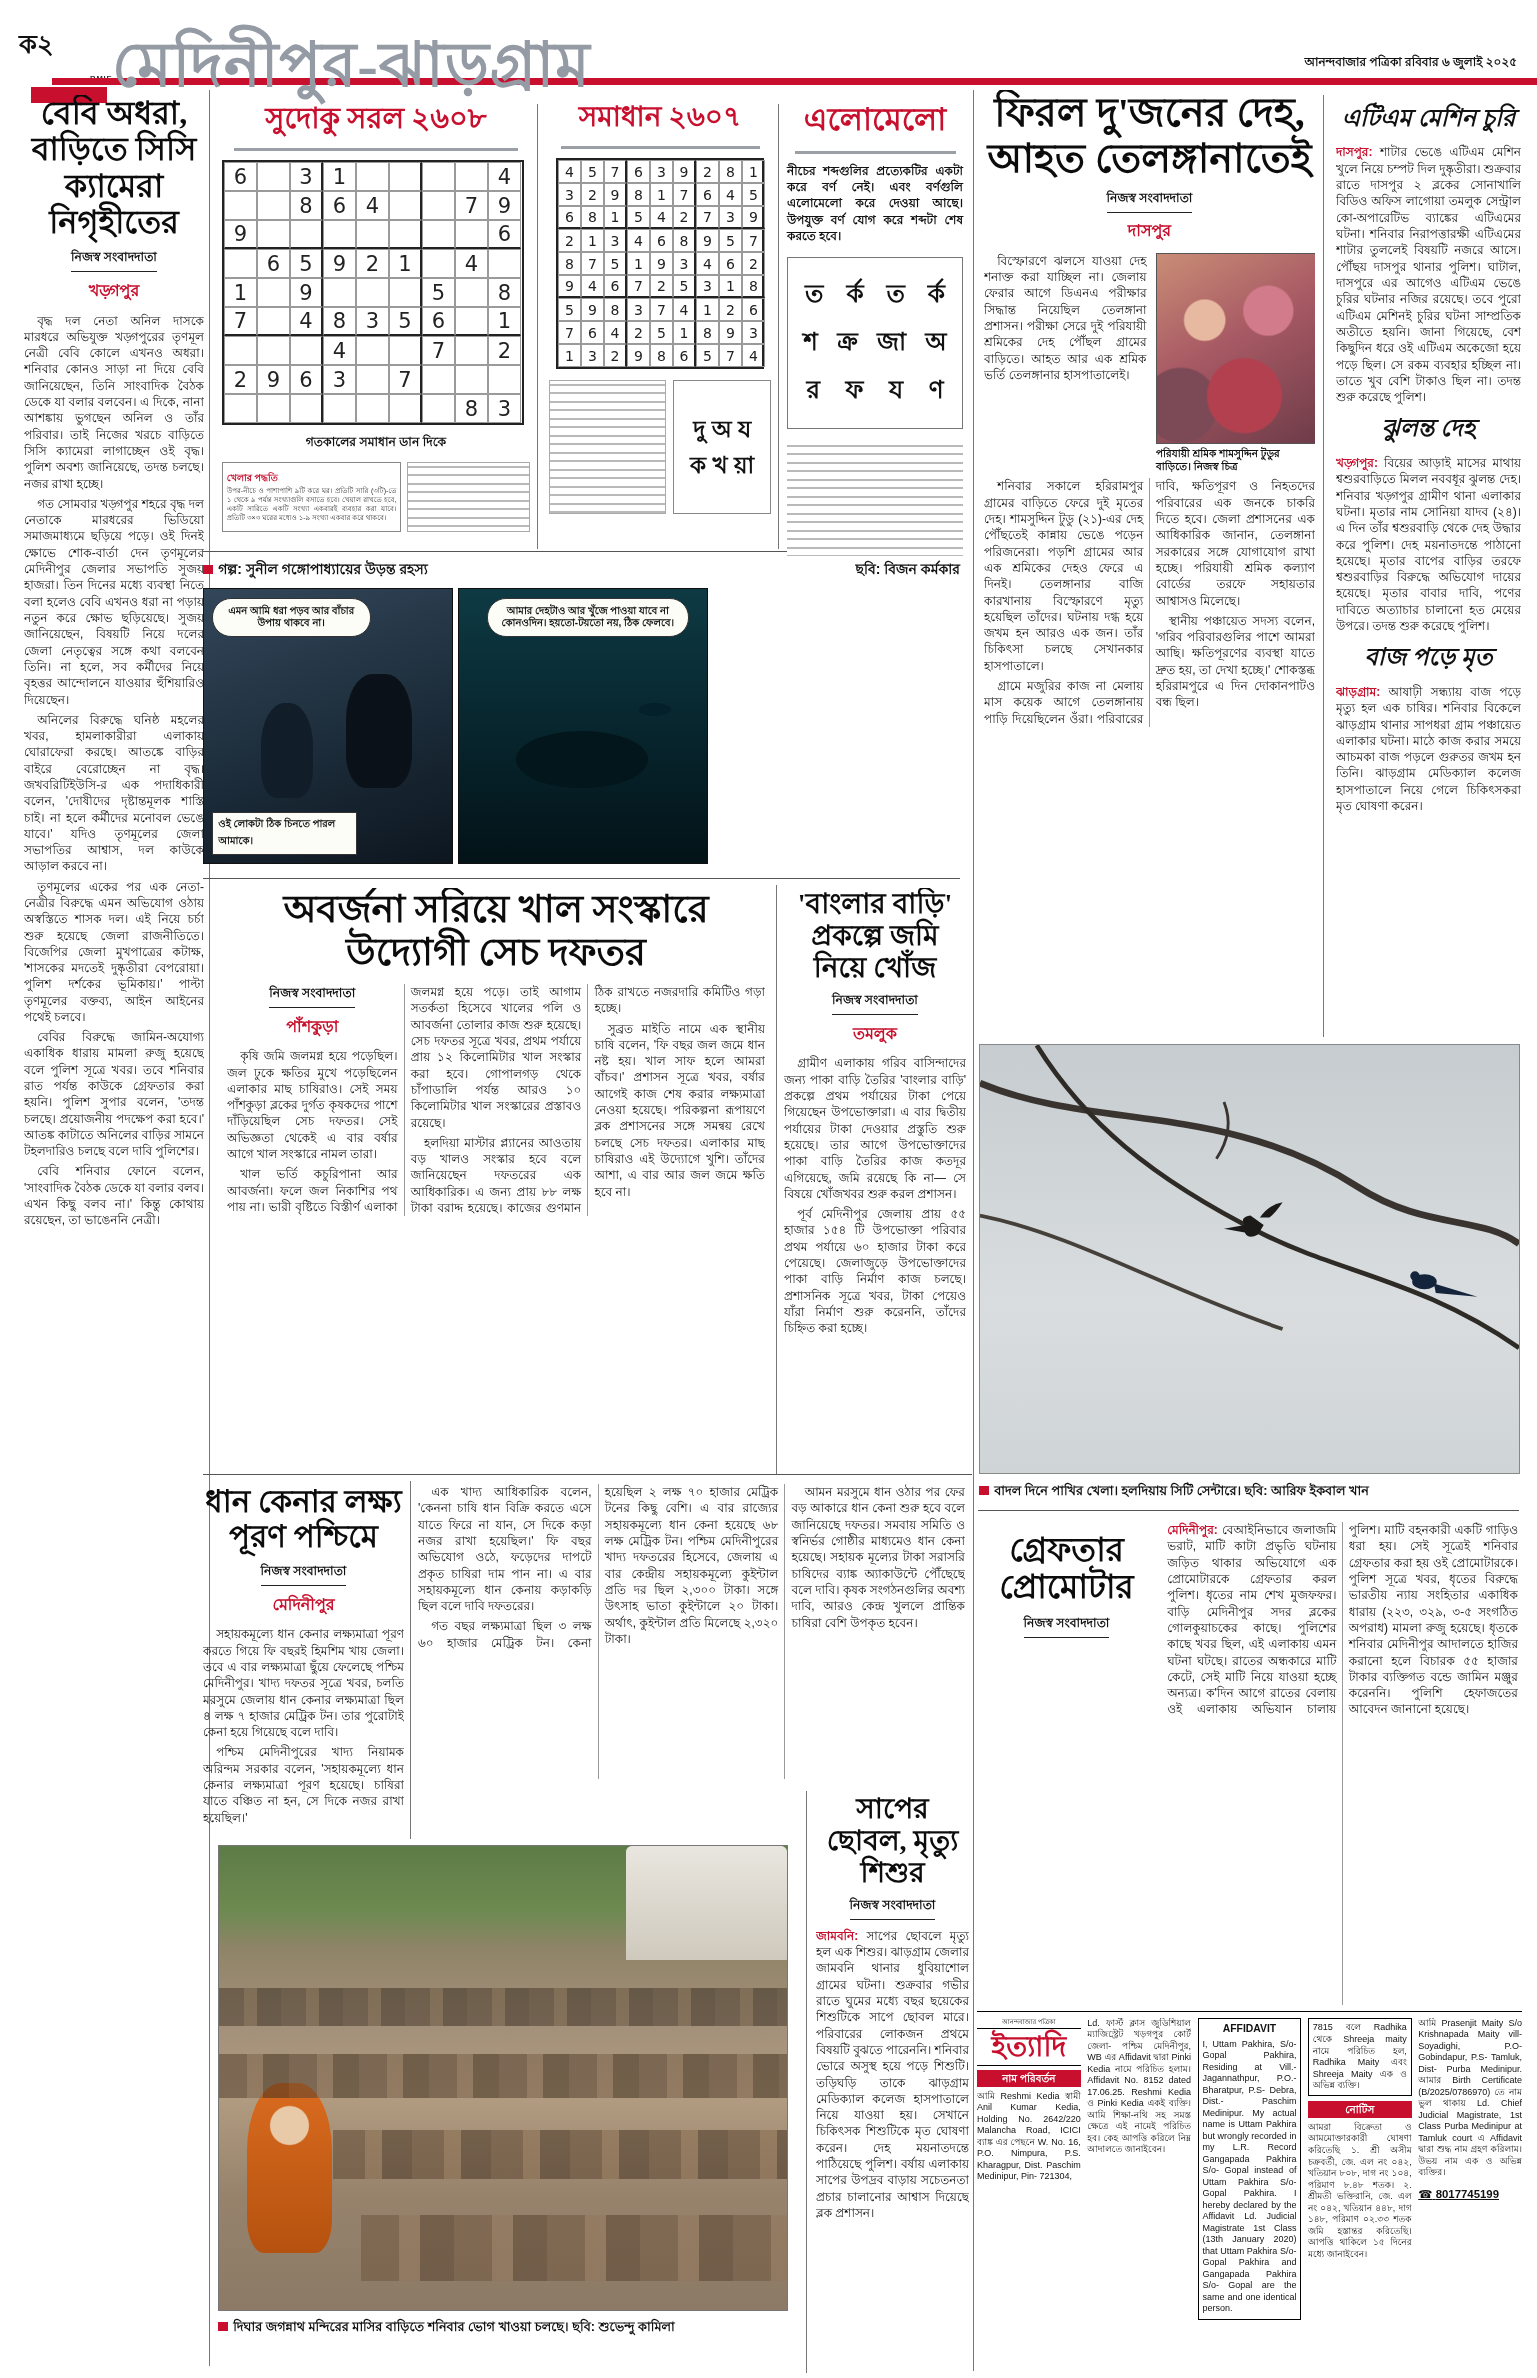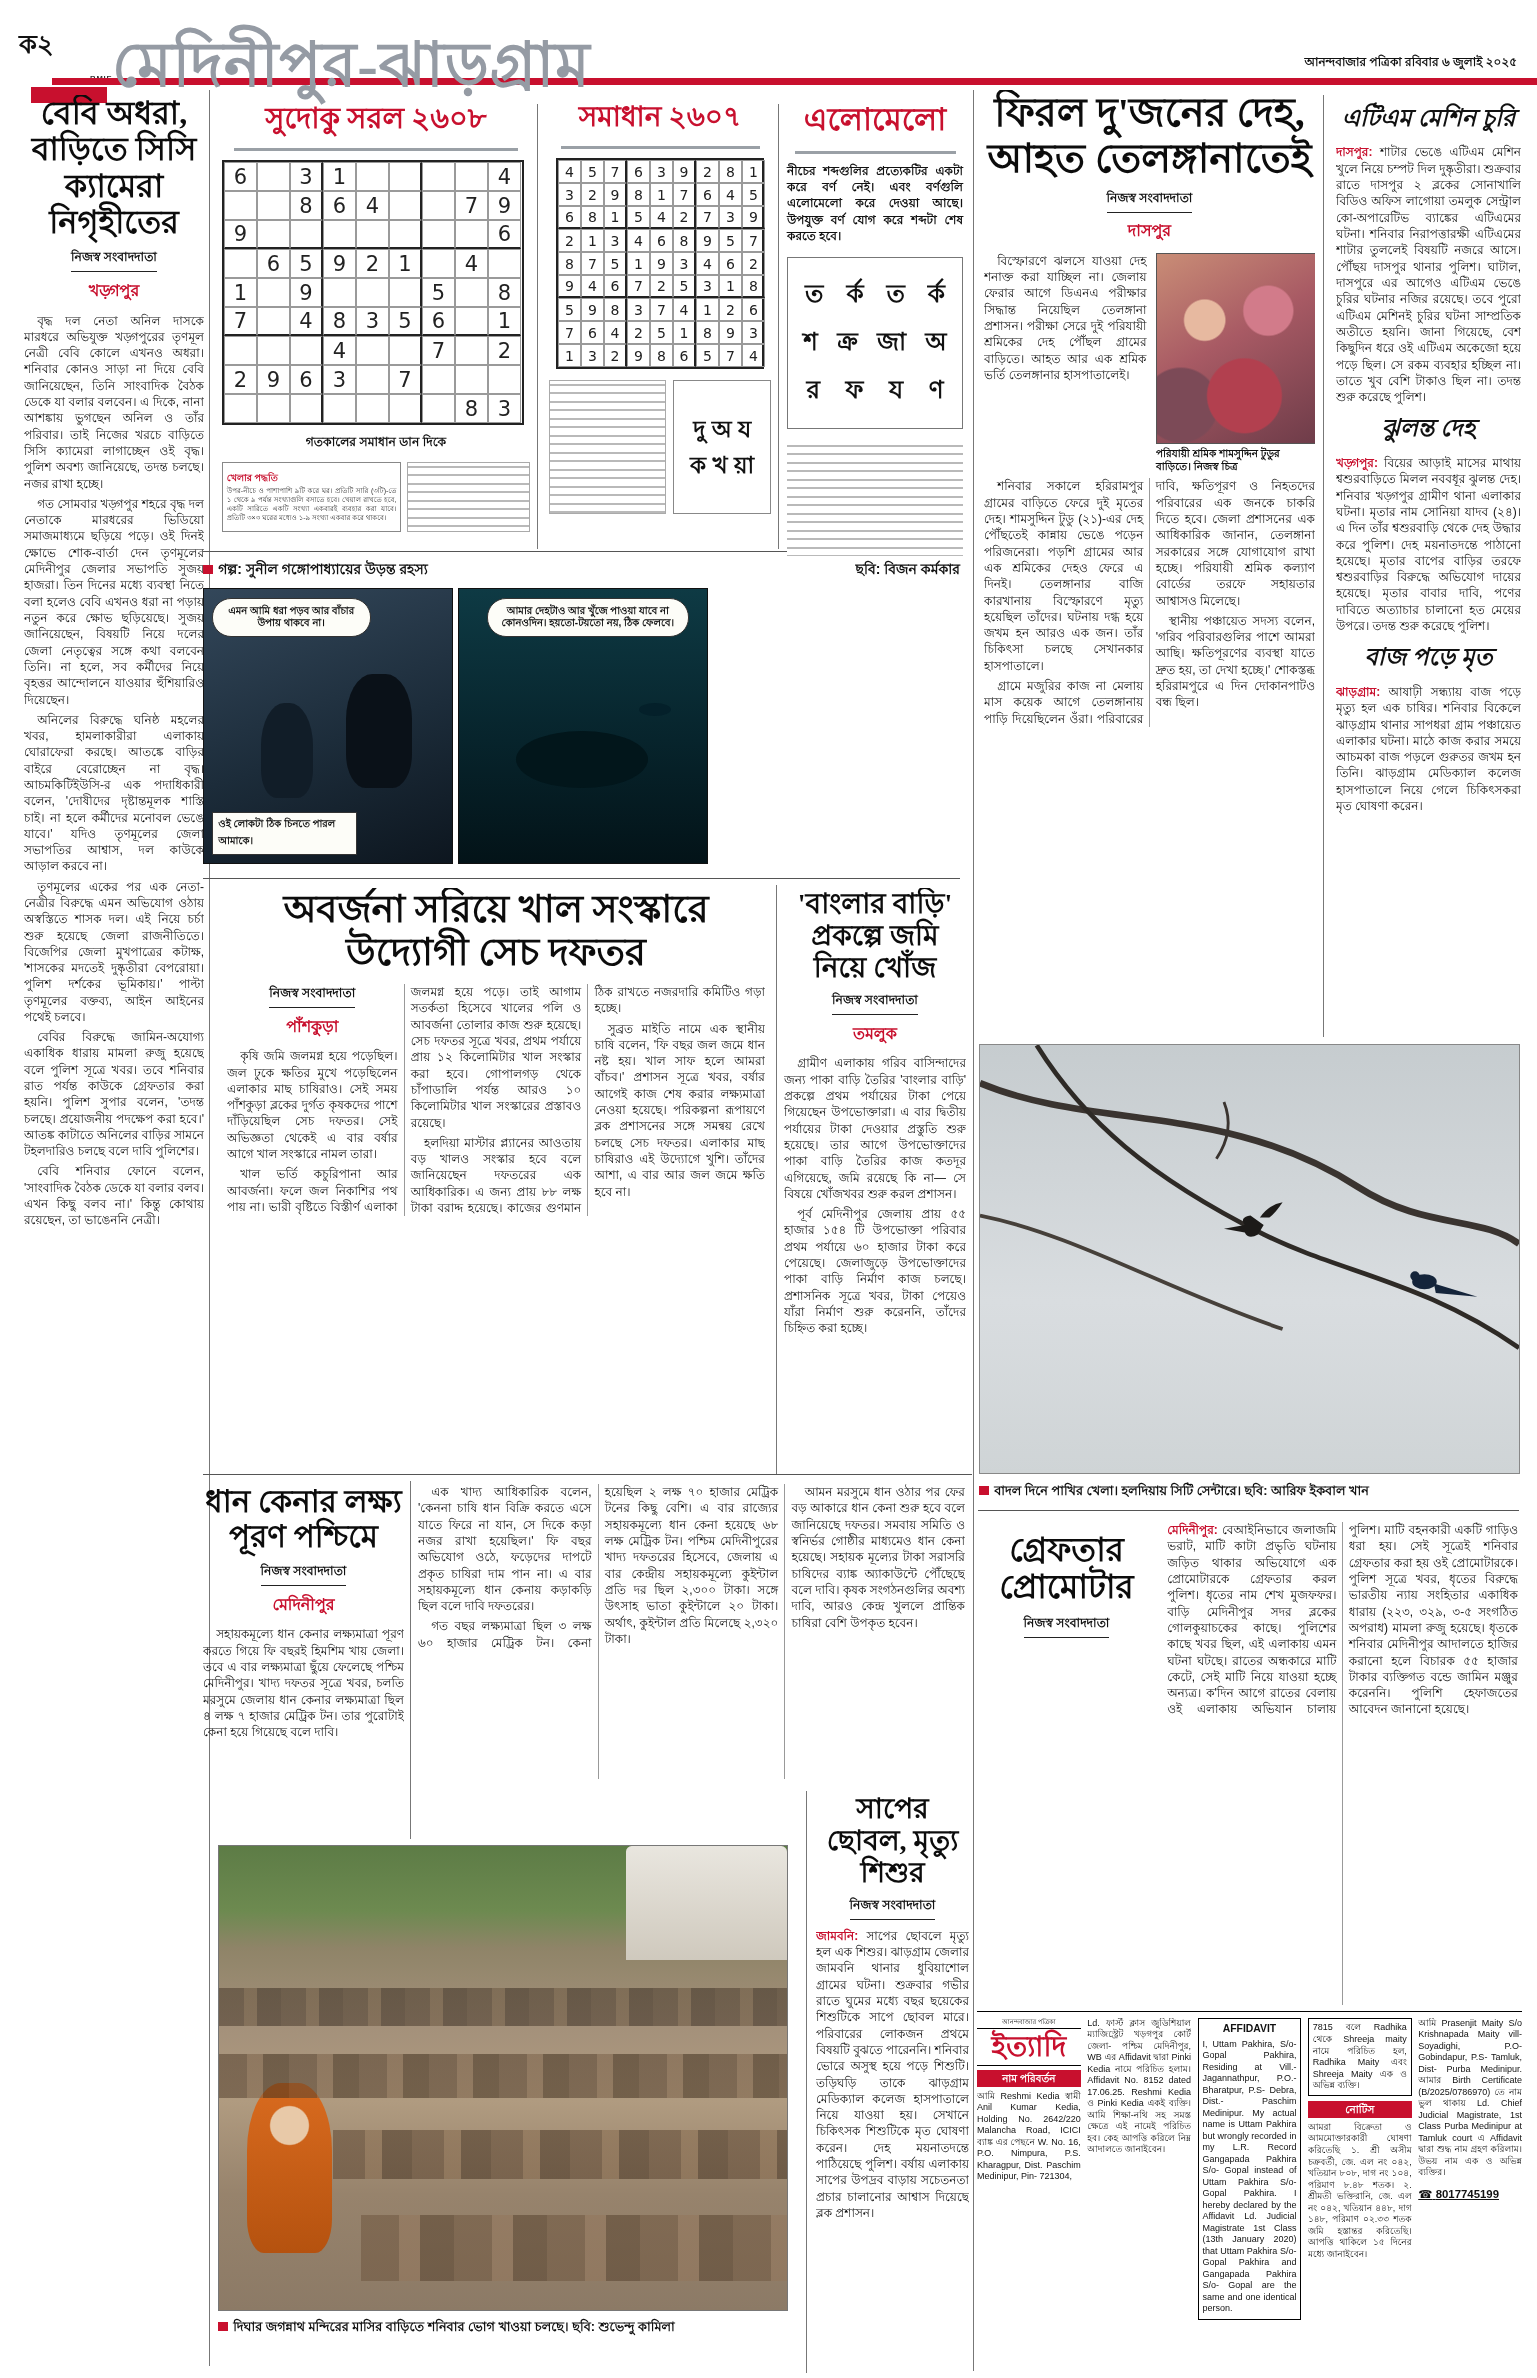--- a/index.html
+++ b/index.html
@@ -80,21 +80,21 @@
   <div class="abs hline" style="left:203px;top:1474px;width:769px;"></div>
   <div class="abs hline" style="left:978px;top:1510px;width:541px;"></div>
 
   <div class="abs" style="left:24px;top:95px;width:180px;height:2271px;overflow:hidden;">
     <div class="headline" style="font-size:32px;">বেবি অধরা, বাড়িতে সিসি ক্যামেরা নিগৃহীতের</div>
     <div class="byline"><span>নিজস্ব সংবাদদাতা</span></div>
     <div class="dateline">খড়্গপুর</div>
     <div class="body-txt">
         <p>বৃদ্ধ দল নেতা অনিল দাসকে মারধরে অভিযুক্ত খড়্গপুরের তৃণমূল নেত্রী বেবি কোলে এখনও অধরা। শনিবার কোনও সাড়া না দিয়ে বেবি জানিয়েছেন, তিনি সাংবাদিক বৈঠক ডেকে যা বলার বলবেন। এ দিকে, নানা আশঙ্কায় ভুগছেন অনিল ও তাঁর পরিবার। তাই নিজের খরচে বাড়িতে সিসি ক্যামেরা লাগাচ্ছেন ওই বৃদ্ধ। পুলিশ অবশ্য জানিয়েছে, তদন্ত চলছে। নজর রাখা হচ্ছে।</p>
         <p>গত সোমবার খড়্গপুর শহরে বৃদ্ধ দল নেতাকে মারধরের ভিডিয়ো সমাজমাধ্যমে ছড়িয়ে পড়ে। ওই দিনই ক্ষোভে শোক-বার্তা দেন তৃণমূলের মেদিনীপুর জেলার সভাপতি সুজয় হাজরা। তিন দিনের মধ্যে ব্যবস্থা নিতে বলা হলেও বেবি এখনও ধরা না পড়ায় নতুন করে ক্ষোভ ছড়িয়েছে। সুজয় জানিয়েছেন, বিষয়টি নিয়ে দলের জেলা নেতৃত্বের সঙ্গে কথা বলবেন তিনি। না হলে, সব কর্মীদের নিয়ে বৃহত্তর আন্দোলনে যাওয়ার হুঁশিয়ারিও দিয়েছেন।</p>
-        <p>অনিলের বিরুদ্ধে ঘনিষ্ঠ মহলের খবর, হামলাকারীরা এলাকায় ঘোরাফেরা করছে। আতঙ্কে বাড়ির বাইরে বেরোচ্ছেন না বৃদ্ধ। আচমকিটিইউসি-র এক পদাধিকারী বলেন, 'দোষীদের দৃষ্টান্তমূলক শাস্তি চাই। না হলে কর্মীদের মনোবল ভেঙে যাবে।' যদিও তৃণমূলের জেলা সভাপতির আশ্বাস, দল কাউকে আড়াল করবে না।</p>
+        <p>অনিলের বিরুদ্ধে ঘনিষ্ঠ মহলের খবর, হামলাকারীরা এলাকায় ঘোরাফেরা করছে। আতঙ্কে বাড়ির বাইরে বেরোচ্ছেন না বৃদ্ধ। জখবরিটিইউসি-র এক পদাধিকারী বলেন, 'দোষীদের দৃষ্টান্তমূলক শাস্তি চাই। না হলে কর্মীদের মনোবল ভেঙে যাবে।' যদিও তৃণমূলের জেলা সভাপতির আশ্বাস, দল কাউকে আড়াল করবে না।</p>
         <p>তৃণমূলের একের পর এক নেতা-নেত্রীর বিরুদ্ধে এমন অভিযোগ ওঠায় অস্বস্তিতে শাসক দল। এই নিয়ে চর্চা শুরু হয়েছে জেলা রাজনীতিতে। বিজেপির জেলা মুখপাত্রের কটাক্ষ, 'শাসকের মদতেই দুষ্কৃতীরা বেপরোয়া। পুলিশ দর্শকের ভূমিকায়।' পাল্টা তৃণমূলের বক্তব্য, আইন আইনের পথেই চলবে।</p>
         <p>বেবির বিরুদ্ধে জামিন-অযোগ্য একাধিক ধারায় মামলা রুজু হয়েছে বলে পুলিশ সূত্রে খবর। তবে শনিবার রাত পর্যন্ত কাউকে গ্রেফতার করা হয়নি। পুলিশ সুপার বলেন, 'তদন্ত চলছে। প্রয়োজনীয় পদক্ষেপ করা হবে।' আতঙ্ক কাটাতে অনিলের বাড়ির সামনে টহলদারিও চলছে বলে দাবি পুলিশের।</p>
         <p>বেবি শনিবার ফোনে বলেন, 'সাংবাদিক বৈঠক ডেকে যা বলার বলব। এখন কিছু বলব না।' কিন্তু কোথায় রয়েছেন, তা ভাঙেননি নেত্রী।</p>
       </div>
   </div>
 
   <div class="abs" style="left:222px;top:95px;width:308px;">
     <div class="puz-title" style="font-size:29px;">সুদোকু সরল ২৬০৮</div>
     <div class="puz-underline" style="width:284px;"></div>
     <div id="sudoku-grid" class="sgrid" style="grid-template-columns:repeat(9,33px);grid-auto-rows:29px;width:298px;font-size:21px;">
@@ -421,20 +421,21 @@
   <div class="abs photo-cap" style="left:979px;top:1481px;width:539px;">
     <span class="redsq"></span><span>বাদল দিনে পাখির খেলা। হলদিয়ায় সিটি সেন্টারে। ছবি: আরিফ ইকবাল খান</span>
   </div>
 
   <div class="abs" style="left:203px;top:1484px;width:201px;height:828px;overflow:hidden;">
     <div class="headline" style="font-size:31px;">ধান কেনার লক্ষ্য পূরণ পশ্চিমে</div>
     <div class="byline"><span>নিজস্ব সংবাদদাতা</span></div>
     <div class="dateline">মেদিনীপুর</div>
     <div class="body-txt">
         <p>সহায়কমূল্যে ধান কেনার লক্ষ্যমাত্রা পূরণ করতে গিয়ে ফি বছরই হিমশিম খায় জেলা। তবে এ বার লক্ষ্যমাত্রা ছুঁয়ে ফেলেছে পশ্চিম মেদিনীপুর। খাদ্য দফতর সূত্রে খবর, চলতি মরসুমে জেলায় ধান কেনার লক্ষ্যমাত্রা ছিল ৪ লক্ষ ৭ হাজার মেট্রিক টন। তার পুরোটাই কেনা হয়ে গিয়েছে বলে দাবি।</p>
+        <p>পশ্চিম মেদিনীপুরের খাদ্য নিয়ামক অরিন্দম সরকার বলেন, 'সহায়কমূল্যে ধান কেনার লক্ষ্যমাত্রা পূরণ হয়েছে। চাষিরা যাতে বঞ্চিত না হন, সে দিকে নজর রাখা হয়েছিল।'</p>
       </div>
   </div>
   <div class="abs cols3 body-txt" style="left:418px;top:1484px;width:547px;height:295px;overflow:hidden;">
       <p>এক খাদ্য আধিকারিক বলেন, 'কেননা চাষি ধান বিক্রি করতে এসে যাতে ফিরে না যান, সে দিকে কড়া নজর রাখা হয়েছিল।' ফি বছর অভিযোগ ওঠে, ফড়েদের দাপটে প্রকৃত চাষিরা দাম পান না। এ বার সহায়কমূল্যে ধান কেনায় কড়াকড়ি ছিল বলে দাবি দফতরের।</p>
       <p>গত বছর লক্ষ্যমাত্রা ছিল ৩ লক্ষ ৬০ হাজার মেট্রিক টন। কেনা হয়েছিল ২ লক্ষ ৭০ হাজার মেট্রিক টনের কিছু বেশি। এ বার রাজ্যের সহায়কমূল্যে ধান কেনা হয়েছে ৬৮ লক্ষ মেট্রিক টন। পশ্চিম মেদিনীপুরের খাদ্য দফতরের হিসেবে, জেলায় এ বার কেন্দ্রীয় সহায়কমূল্যে কুইন্টাল প্রতি দর ছিল ২,৩০০ টাকা। সঙ্গে উৎসাহ ভাতা কুইন্টালে ২০ টাকা। অর্থাৎ, কুইন্টাল প্রতি মিলেছে ২,৩২০ টাকা।</p>
       <p>আমন মরসুমে ধান ওঠার পর ফের বড় আকারে ধান কেনা শুরু হবে বলে জানিয়েছে দফতর। সমবায় সমিতি ও স্বনির্ভর গোষ্ঠীর মাধ্যমেও ধান কেনা হয়েছে। সহায়ক মূল্যের টাকা সরাসরি চাষিদের ব্যাঙ্ক অ্যাকাউন্টে পৌঁছেছে বলে দাবি। কৃষক সংগঠনগুলির অবশ্য দাবি, আরও কেন্দ্র খুললে প্রান্তিক চাষিরা বেশি উপকৃত হবেন।</p>
     </div>
 
   <div class="abs" style="left:218px;top:1845px;width:568px;height:464px;border:0.9px solid #777;overflow:hidden;background:
        linear-gradient(180deg,#5d7c46 0%,#6d8a50 14%,#8f8468 22%,#a3907a 38%,#b09b80 55%,#97836c 75%,#8c7a66 100%);">

